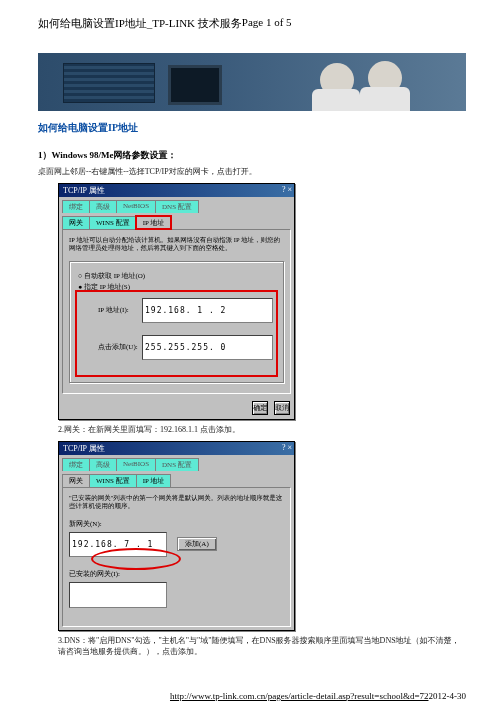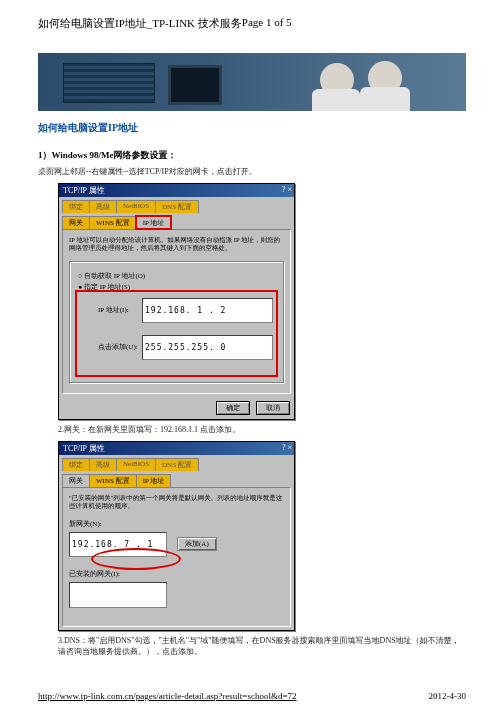--- a/index.html
+++ b/index.html
@@ -59,21 +59,21 @@
     background:#c0c0c0; border:1px solid #000; box-shadow:1px 1px 0 #808080;
     font-size:7px;
   }
   .titlebar {
     background: linear-gradient(90deg,#0a246a,#3a6ea5);
     color:#fff; padding:1px 4px; font-size:8px; position:relative;
   }
   .titlebar .hq { position:absolute; right:2px; top:1px; }
   .tabs { display:flex; flex-wrap:wrap; padding:3px 3px 0 3px; gap:0; }
   .tab {
-    border:1px solid #808080; border-bottom:none; background:#eab308;
+    border:1px solid #808080; border-bottom:none; background:#5eead4;
     padding:1px 6px; font-size:7px; margin-right:-1px;
   }
   .tab.dim { color:#555; }
   .tab.active { background:#c0c0c0; position:relative; z-index:2; }
   .tab.redbox { outline:2px solid #d00; outline-offset:-1px; }
   .panel {
     margin:0 3px 3px 3px; border:1px solid #fff; border-top-color:#808080;
     border-left-color:#808080; background:#c0c0c0; padding:6px;
   }
   .desc { font-size:6.5px; color:#000; line-height:1.3; margin-bottom:8px; }
@@ -89,37 +89,37 @@
   .field-row .inp {
     flex:1; background:#fff; border:1px solid #808080;
     border-top-color:#404040; border-left-color:#404040;
     padding:7px 2px; font-size:8px; font-family:monospace; letter-spacing:1px;
   }
   .redframe { outline:2px solid #d00; outline-offset:1px; padding:2px; }
   .btnrow { text-align:right; padding:4px; }
   .wbtn {
     display:inline-block; border:1px solid #000; background:#c0c0c0;
     box-shadow: inset 1px 1px 0 #fff, inset -1px -1px 0 #808080;
-    padding:1px 9px; font-size:7px; margin-left:4px;
+    padding:1px 0; font-size:7px; margin-left:4px;
   }
 
   
   .ellipse {
     position:absolute; border:2px solid #d00; border-radius:50%;
     width:86px; height:18px; left:28px; top:60px; pointer-events:none;
   }
   .d2panel { position:relative; min-height:115px; }
   .searchbtn {
     border:1px solid #808080; box-shadow: inset 1px 1px 0 #fff, inset -1px -1px 0 #606060;
     padding:1px 7px; font-size:7px; background:#c0c0c0;
   }
 
   .footer {
     position:absolute; left:38px; right:38px; bottom:12px;
-    display:flex; justify-content:space-between; font-size:9px;
+    display:flex; justify-content:flex-end; font-size:9px;
   }
   .footer .url { text-decoration:underline; color:#000; word-break:break-all; }
 </style>
 </head>
 <body>
 
 <div class="page">
 
   <div class="top-row">
     <span>如何给电脑设置IP地址_TP-LINK 技术服务</span>

